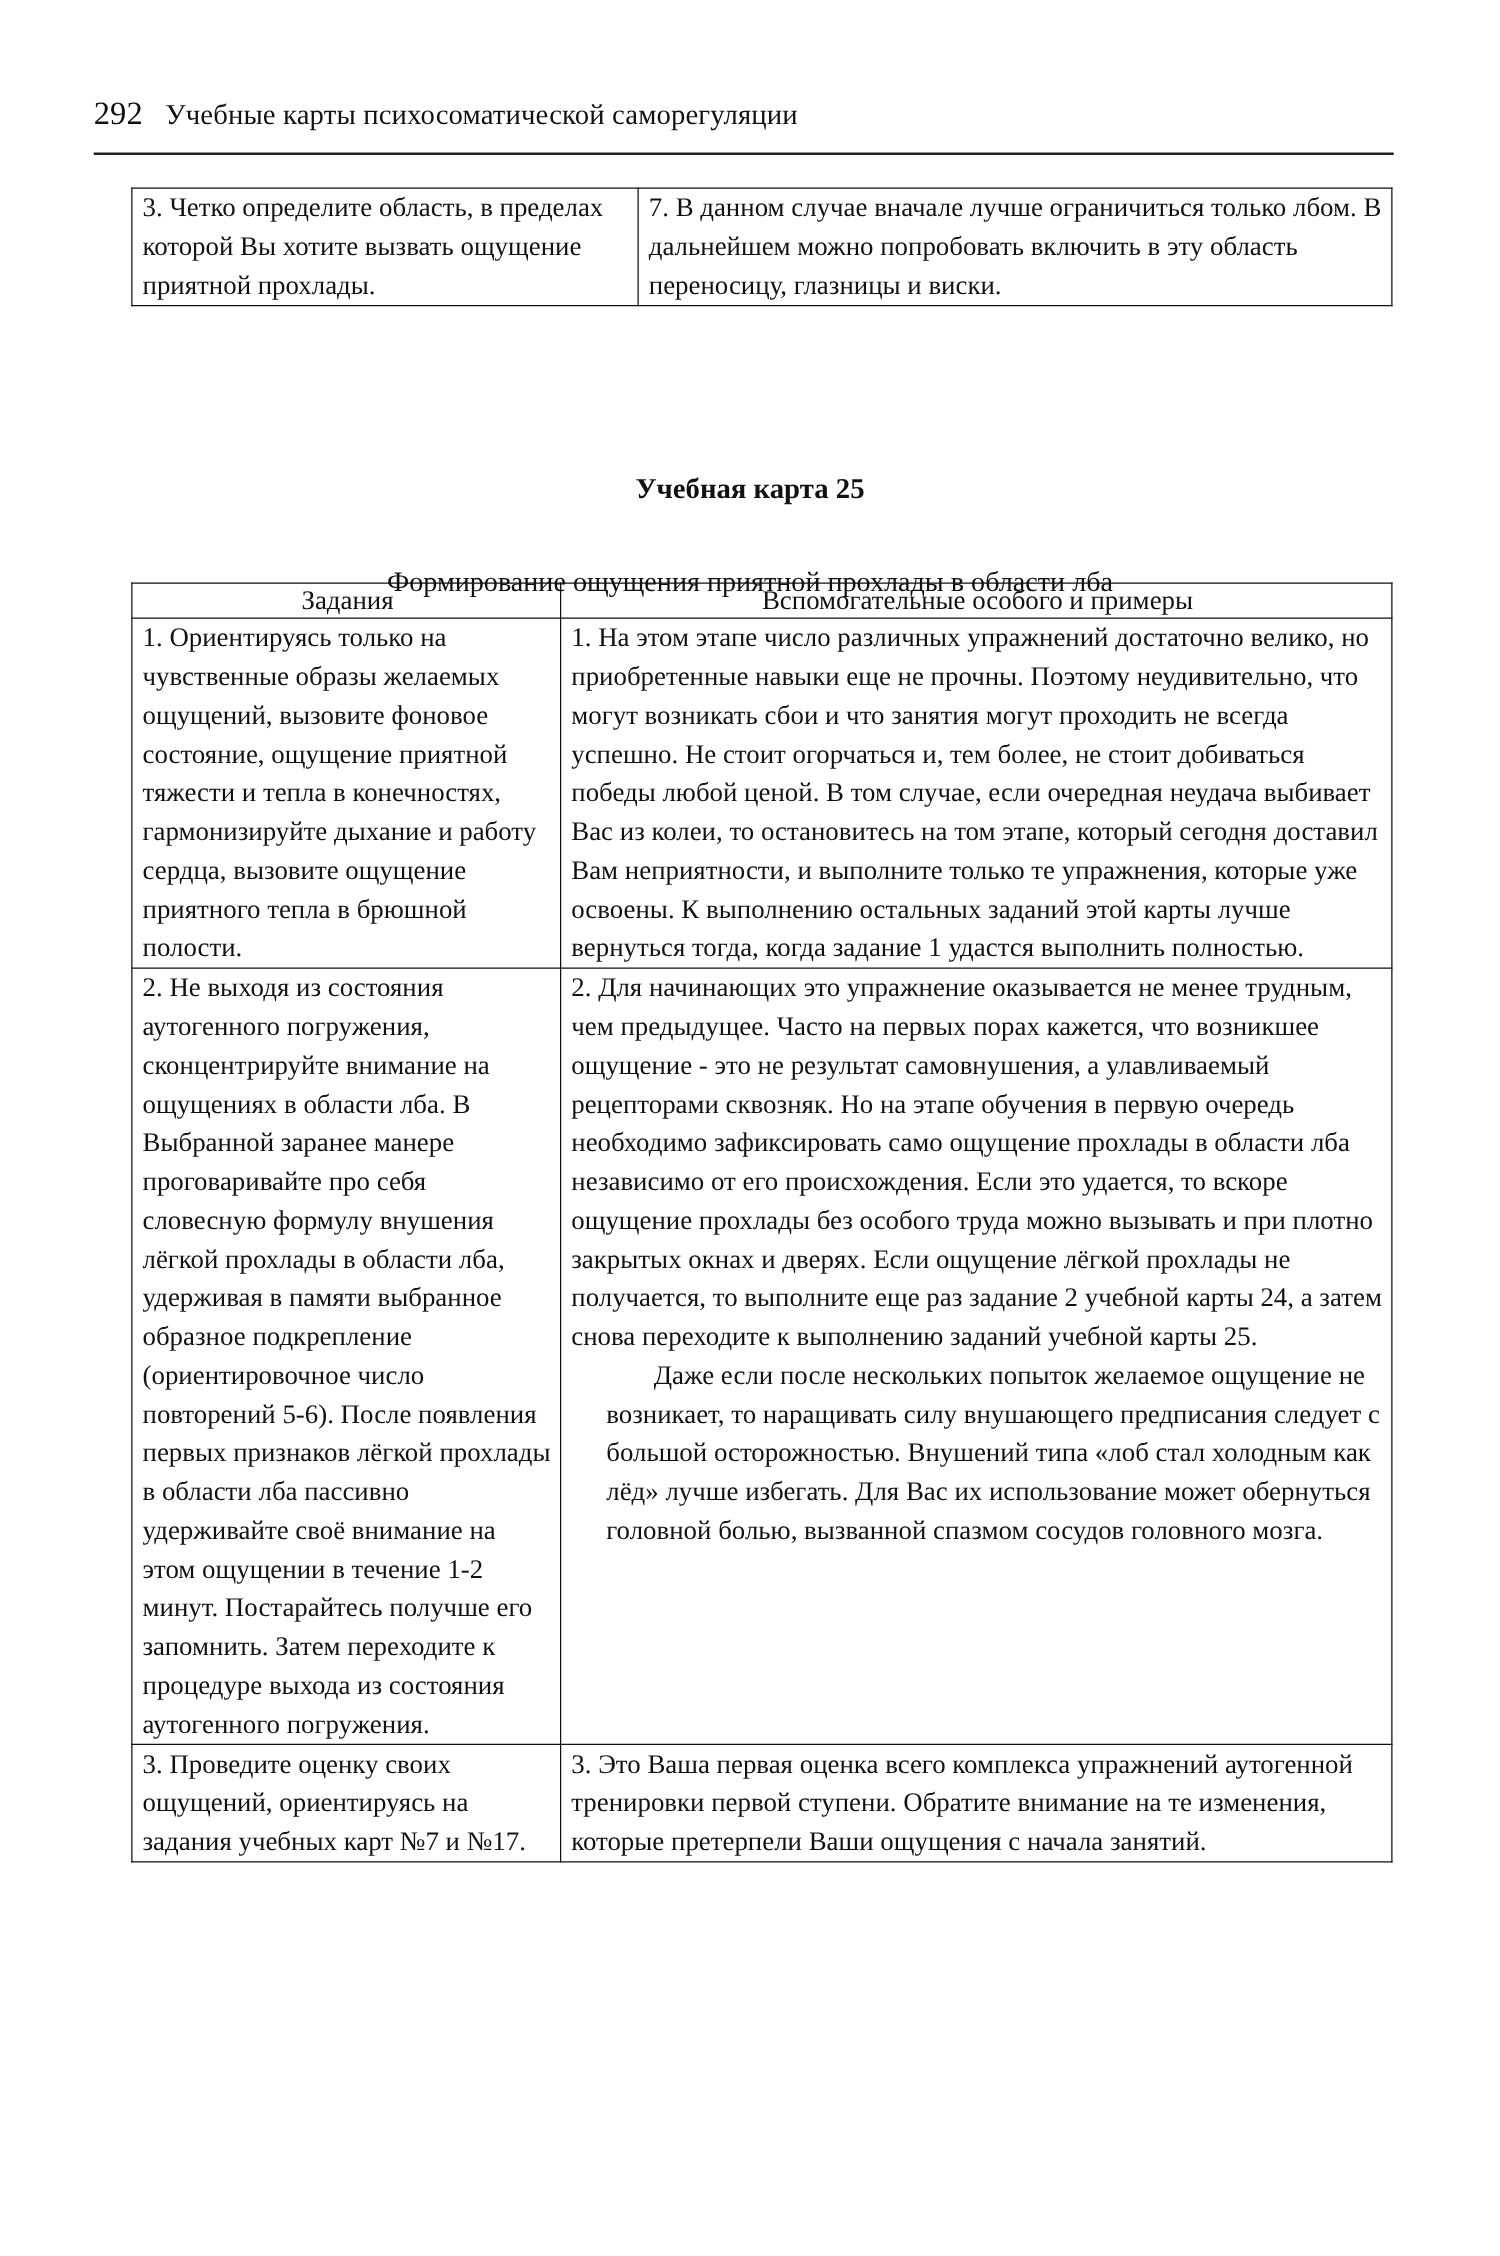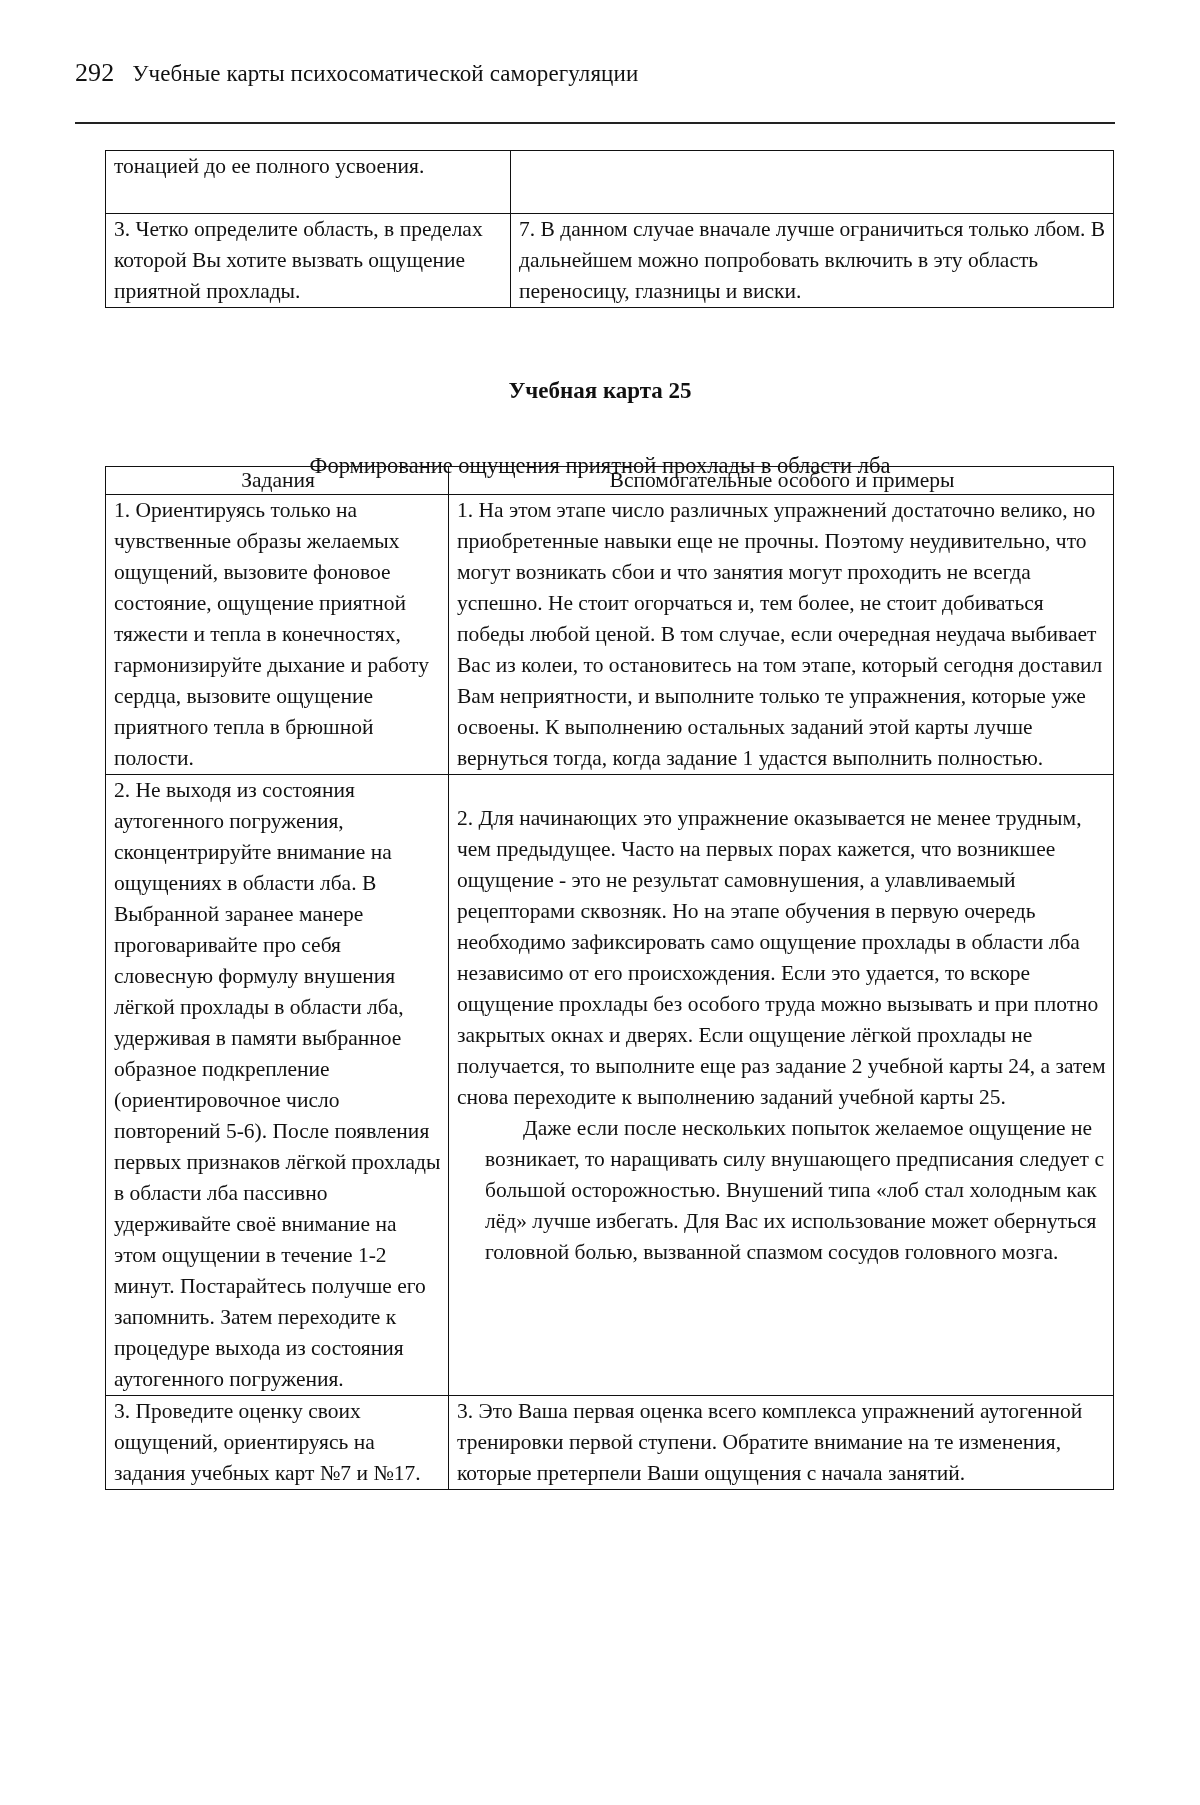--- a/index.html
+++ b/index.html
@@ -1,57 +1,53 @@
 <!DOCTYPE html>
 <html><head>
 <meta charset="utf-8">
 <style>
   html, body { margin: 0; padding: 0; background: #ffffff; }
   body { width: 1200px; height: 1805px; position: relative; overflow: hidden;
          font-family: "Liberation Serif", "DejaVu Serif", serif; color: #111; }
-  .running-head { position: absolute; left: 75px; top: 58px; font-size: 23px; letter-spacing: 0.1px; }
+  .running-head { position: absolute; left: 75px; top: 76px; font-size: 23px; letter-spacing: 0.1px; }
   .running-head .pnum { font-size: 26px; margin-right: 12px; }
   .head-rule { position: absolute; left: 75px; top: 122px; width: 1040px; height: 0; border-top: 2px solid #222; }
 
   table.grid { position: absolute; border-collapse: collapse; table-layout: fixed; font-size: 21.5px; line-height: 31px; }
   table.grid td, table.grid th { border: 1.6px solid #111; vertical-align: top; padding: 0 6px 0 8px; text-align: left; font-weight: normal; }
   table.grid th { text-align: center; line-height: 27px; }
 
   #top-table { left: 105px; top: 150px; width: 1008px; }
   #top-table col.c1 { width: 405px; }
   #top-table col.c2 { width: 603px; }
 
   .card-title { position: absolute; left: 0; width: 1200px; top: 378px; text-align: center; font-size: 23px; font-weight: bold; }
   .card-subtitle { position: absolute; left: 0; width: 1200px; top: 410px; text-align: center; font-size: 22.5px; margin-top: 43px; }
 
   #main-table { left: 105px; top: 466px; width: 1008px; border-radius: 15px; }
   #main-table col.c1 { width: 343px; }
   #main-table col.c2 { width: 665px; }
   .indent { text-indent: 38px; display: block; margin-left: 28px; }
-  .p { display: block; margin-top: 28px; }
+  .p { display: block; }
 </style>
 </head>
 <body>
 
 <div class="running-head">
   <span class="pnum">292</span>
   <span>Учебные карты психосоматической саморегуляции</span>
 </div>
 <div class="head-rule"></div>
 
 <table class="grid" id="top-table">
   <colgroup>
       <col class="c1">
       <col class="c2">
     </colgroup>
   <tbody>
-      <tr style="height:63px">
-    <td>тонацией до ее полного усвоения.</td>
-    <td></td>
-  </tr>
   <tr>
     <td>3. Четко определите область, в пределах которой Вы хотите вызвать ощущение приятной прохлады.</td>
     <td>7. В данном случае вначале лучше ограничиться только лбом. В дальнейшем можно попробовать включить в эту область переносицу, глазницы и виски.</td>
   </tr>
 </tbody>
   </table>
 
 <div class="card-title">Учебная карта 25</div>
 <div class="card-subtitle">Формирование ощущения приятной прохлады в области лба</div>
 

